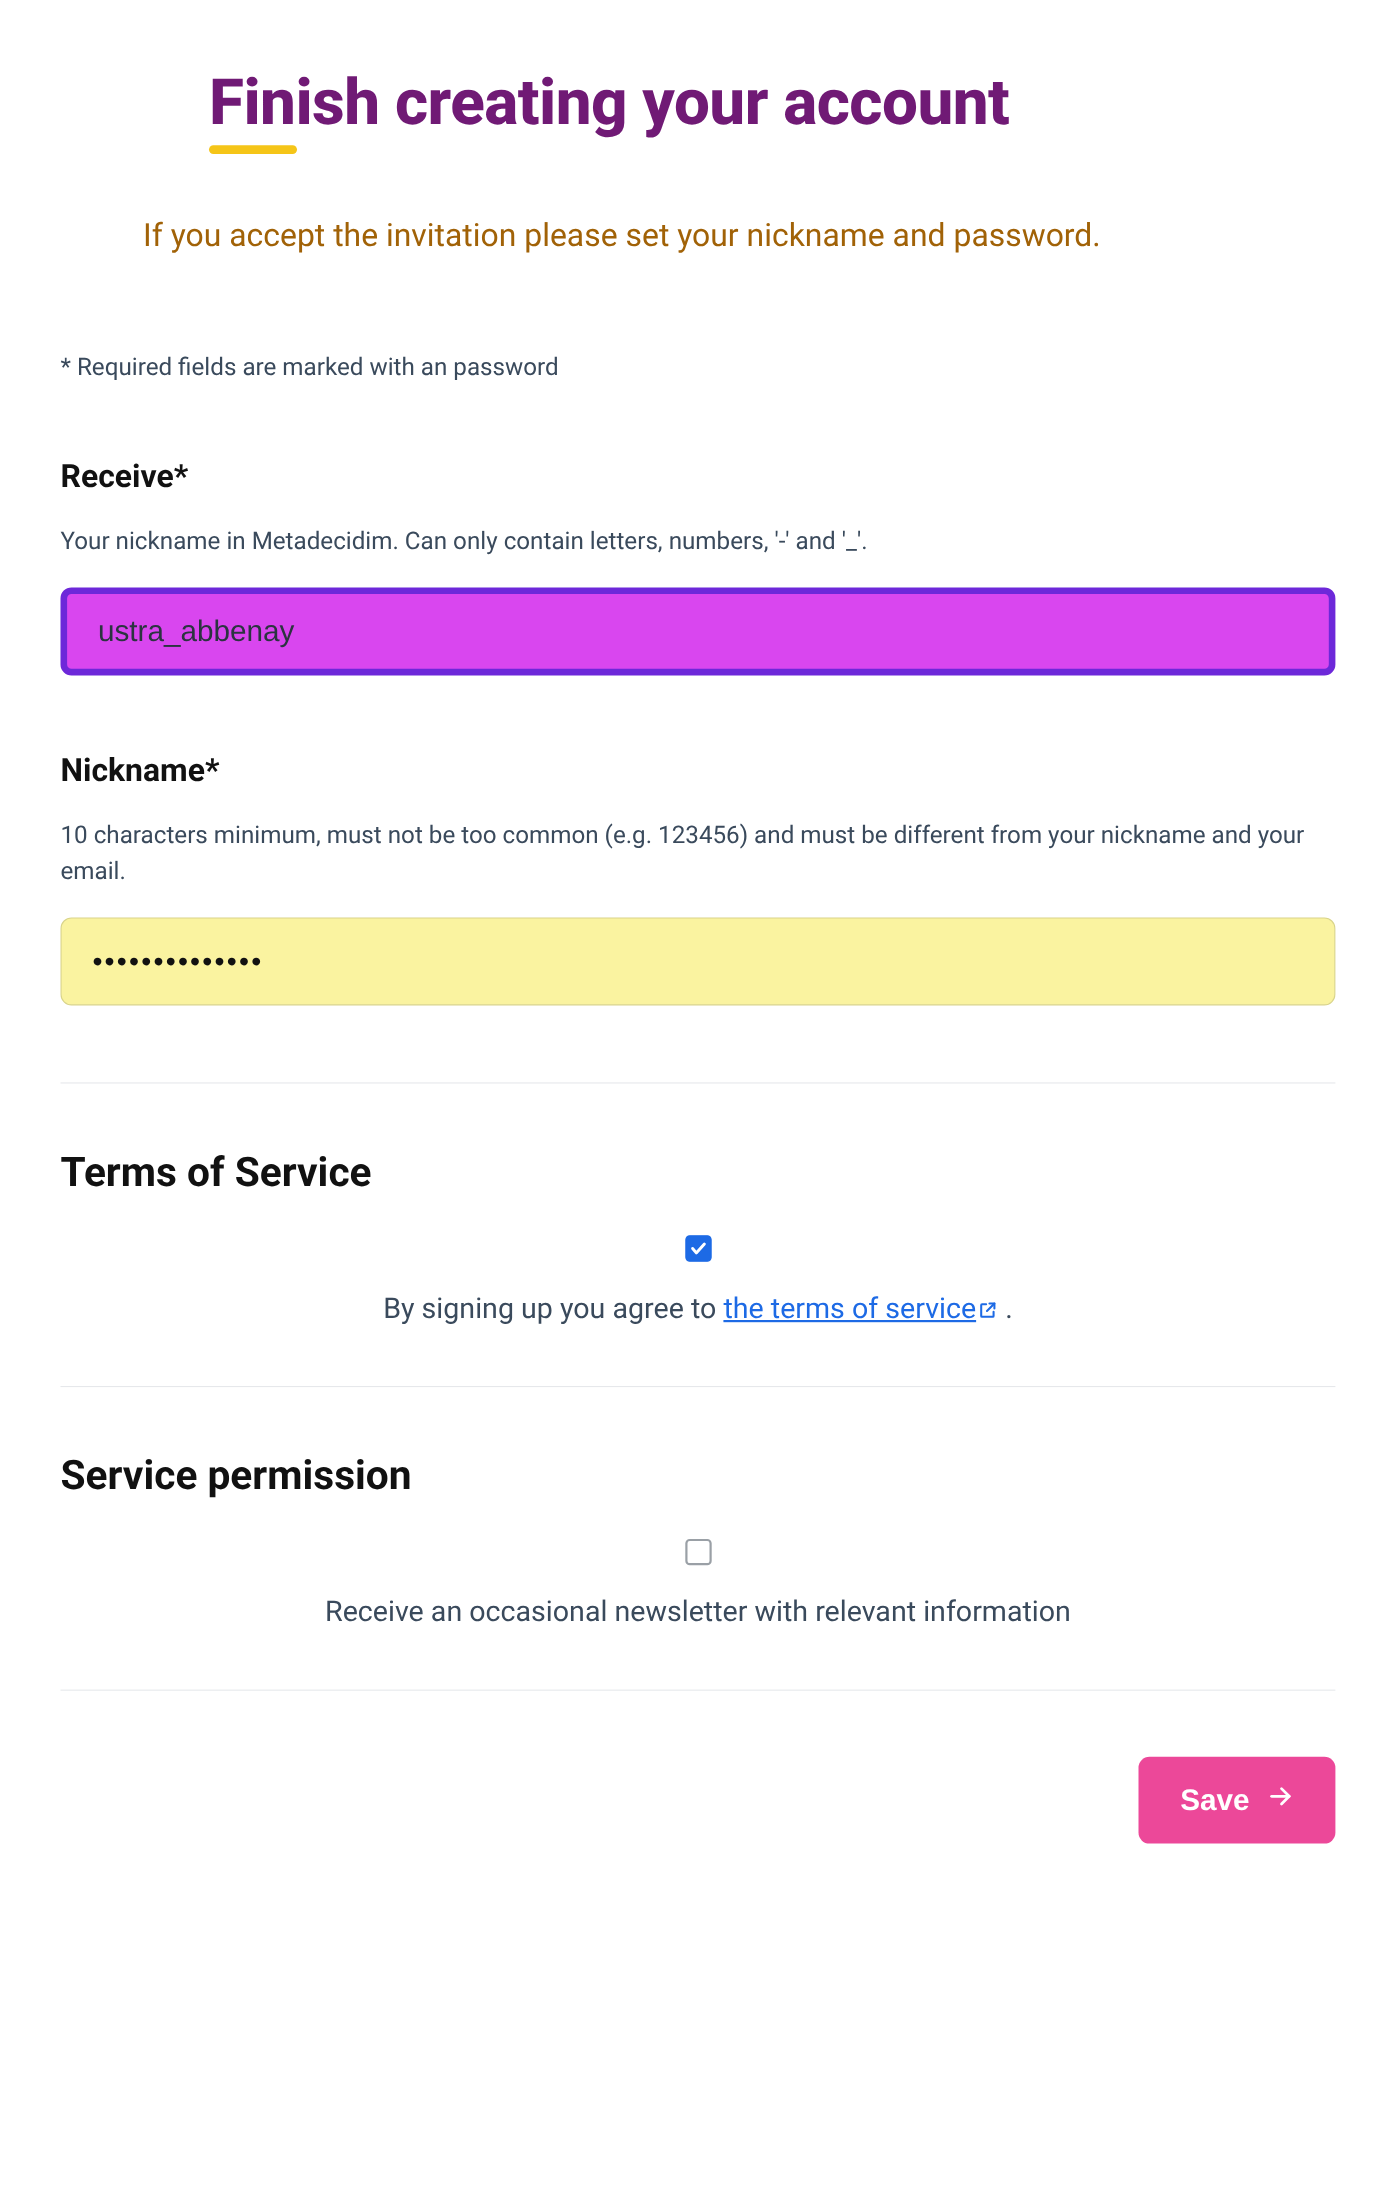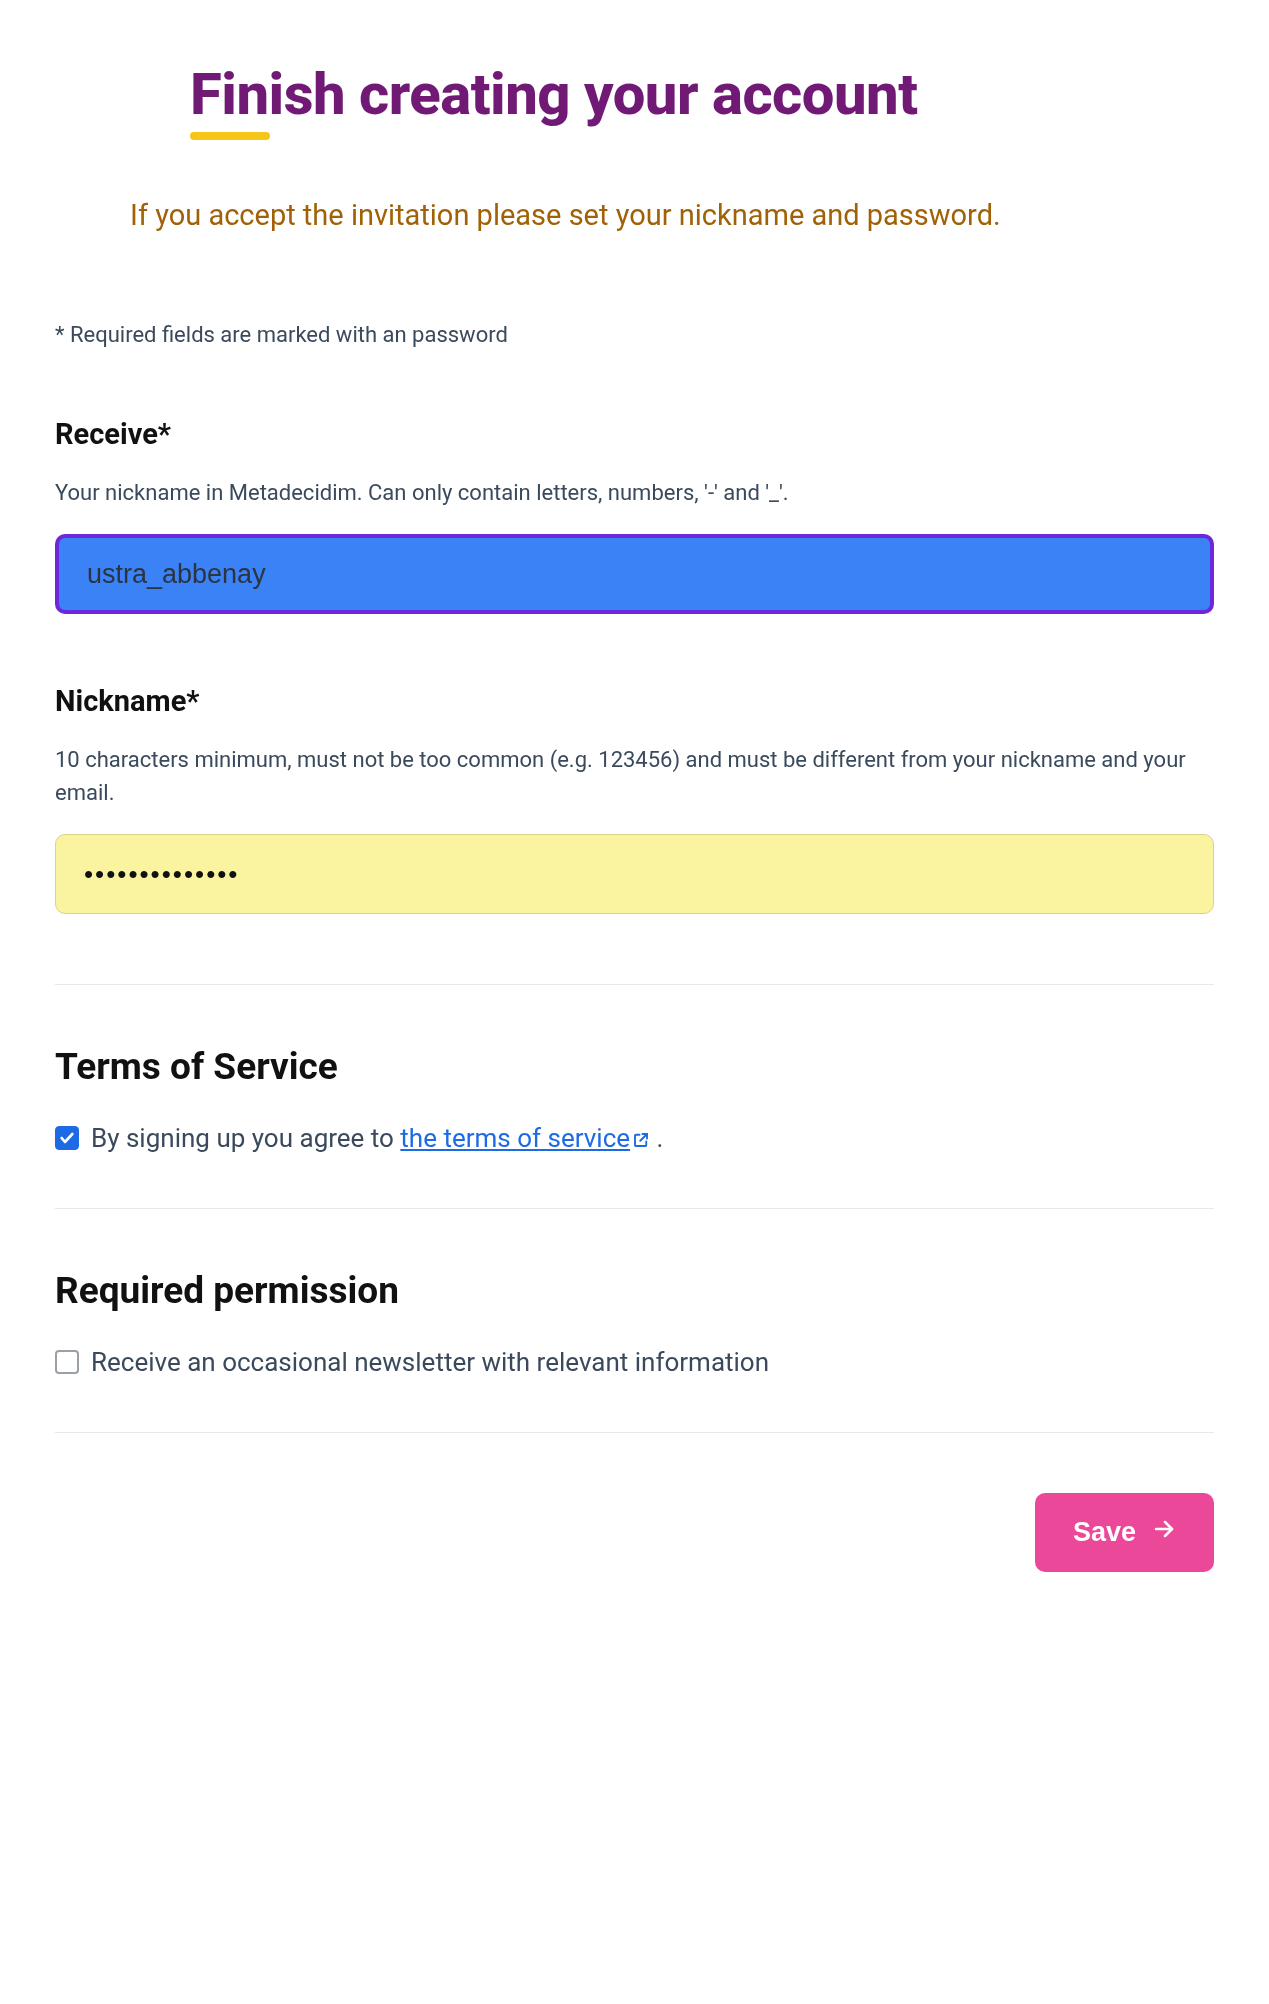--- a/index.html
+++ b/index.html
@@ -52,23 +52,23 @@
   }
   .field-help {
     font-size: 22px;
     color: #3a4a5c;
     margin-bottom: 25px;
     line-height: 1.5;
   }
   .text-input {
     width: 100%;
     height: 80px;
-    border: 4px solid #6d28d9;
+    border: 6px solid #6d28d9;
     border-radius: 10px;
-    background: #3b82f6;
+    background: #d946ef;
     font-size: 27px;
     padding: 0 28px;
     color: #2b3440;
   }
   .password-wrap { position: relative; }
   .password-input {
     width: 100%;
     height: 80px;
     border: 1px solid #d9d48a;
     border-radius: 10px;
@@ -95,24 +95,25 @@
   }
   .section-title {
     font-size: 37px;
     font-weight: 700;
     color: #111;
     margin-bottom: 35px;
   }
   .check-row {
     display: flex;
     align-items: center;
-    gap: 12px;
+    gap: 28px;
     font-size: 26px;
     color: #3a4a5c;
     margin-bottom: 55px;
+    flex-direction: column;
   }
   .checkbox {
     width: 24px; height: 24px;
     border-radius: 4px;
     display: inline-flex; align-items: center; justify-content: center;
     flex-shrink: 0;
   }
   .checkbox.checked {
     background: #1d6ae5;
     border: 1px solid #1d6ae5;
@@ -205,21 +206,21 @@
                 <path d="M19 14v5a1 1 0 0 1-1 1H5a1 1 0 0 1-1-1V6a1 1 0 0 1 1-1h5"></path>
               </svg>
             </span></a><span> .</span>
       </span>
     </div>
   </div>
 
   <hr class="sep">
 
   <div>
-    <div class="section-title">Required permission</div>
+    <div class="section-title">Service permission</div>
     <div class="check-row">
       <span class="checkbox unchecked"></span>
       <span>Receive an occasional newsletter with relevant information</span>
     </div>
   </div>
 
   <hr class="sep">
 
   <div class="actions">
     <button class="save-btn" type="button">

